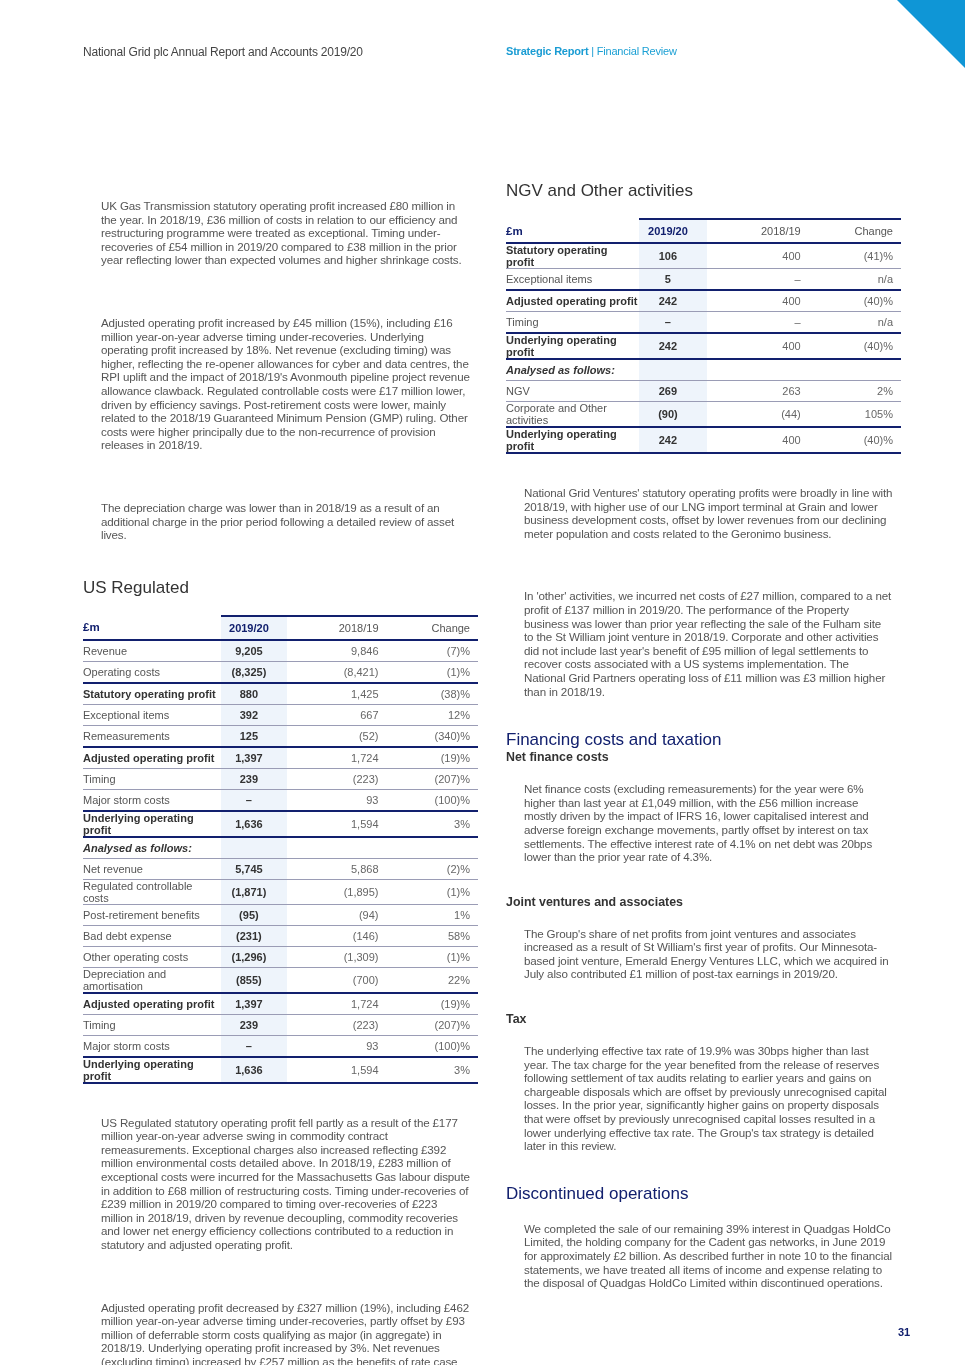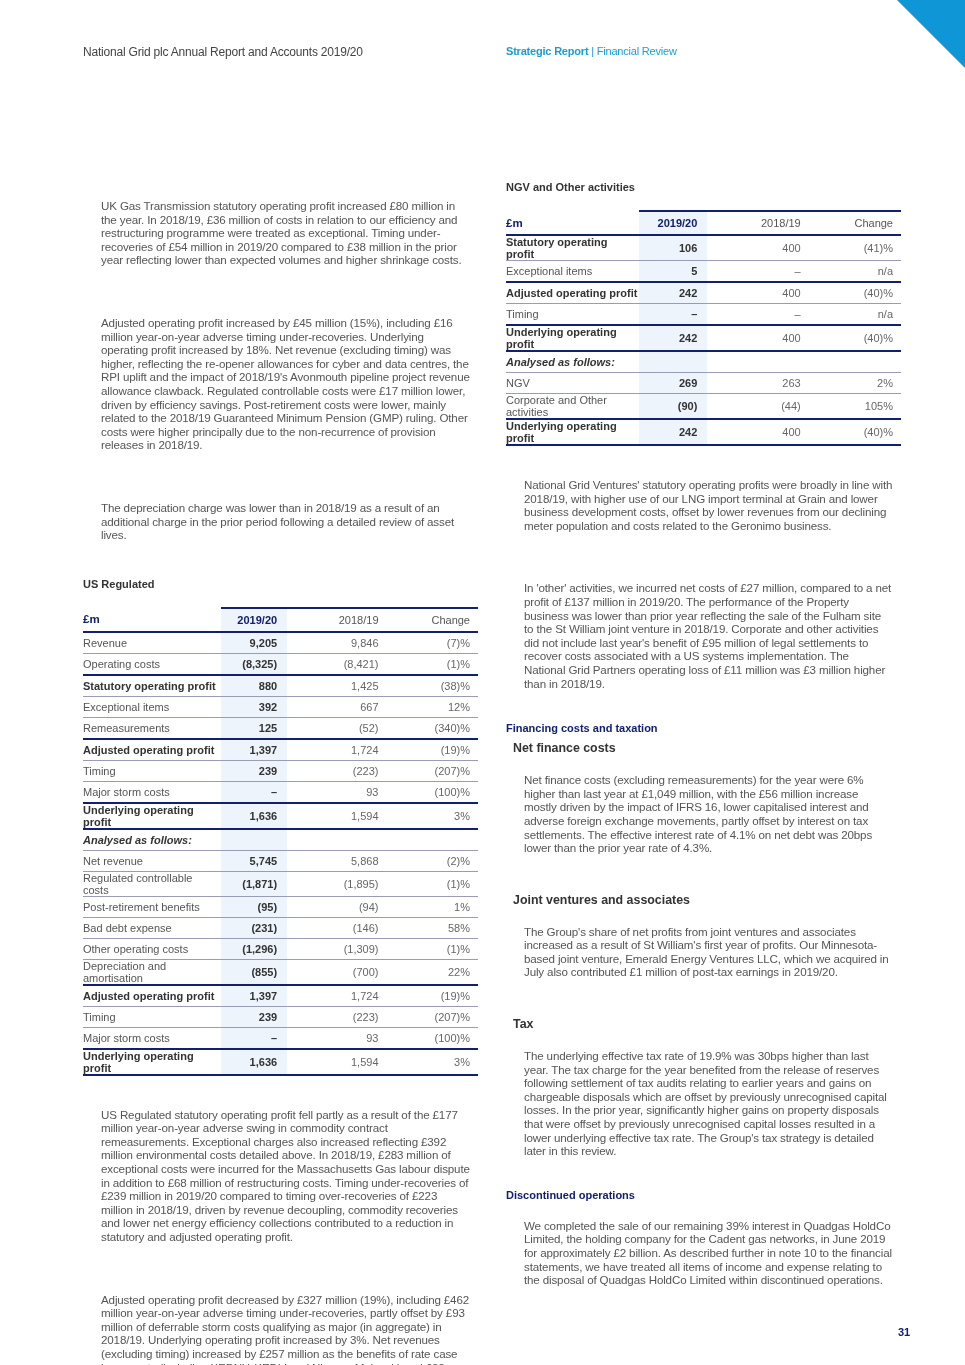--- a/index.html
+++ b/index.html
@@ -27,35 +27,35 @@
   .col { position: absolute; width: 405px; }
   .col-left { left: 83px; top: 181px; }
   .col-right { left: 506px; top: 181px; }
 
   p.body {
     margin: 18px; font-size: 11.6px; line-height: 13.6px; color: #555;
     letter-spacing: -0.15px;
   }
   .gap { height: 13px; }
   h3.sec {
-    margin: 0; font-size: 11px; font-weight: bold; color: #333;
+    margin: 0; font-size: 17px; font-weight: normal; color: #333;
   }
   h3.blue { color: #12206e; }
   h4.sub {
-    margin: 7px; font-size: 12.4px; font-weight: bold; color: #333; line-height: 14px;
+    margin: 0; font-size: 12.4px; font-weight: bold; color: #333; line-height: 14px;
   }
 
   table.fin {
     width: 395px; border-collapse: collapse; font-size: 11px;
   }
   table.fin td {
     height: 20px; padding: 0; border-bottom: 1px solid #9a9cb5; vertical-align: middle;
   }
   table.fin td.lbl { width: 185px; color: #555; }
-  table.fin td.cur { width: 72px; text-align: right; padding-right: 10px; background: #eef4fb; font-weight: bold; color: #333; }
+  table.fin td.cur { width: 72px; text-align: center; padding-right: 10px; background: #eef4fb; font-weight: bold; color: #333; }
   table.fin td.prv { width: 68px; text-align: right; padding-right: 10px; color: #666; }
   table.fin td.chg { width: 50px; text-align: right; padding-right: 8px; color: #666; }
   table.fin tr.hdr td { border-bottom: 2px solid #12206e; height: 22px; }
   table.fin tr.hdr td.lbl { color: #12206e; font-weight: bold; font-size: 11.5px; }
   table.fin tr.hdr td.cur { color: #12206e; }
   table.fin tr.hdr td.prv, table.fin tr.hdr td.chg { color: #555; font-weight: normal; padding-left: 37px; }
   table.fin tr.bold td.lbl { font-weight: bold; color: #333; }
   table.fin tr.thick td { border-bottom: 2px solid #12206e; }
   table.fin tr.italic td.lbl { font-weight: bold; font-style: italic; color: #333; }
   table.fin tr.top td.cur, table.fin tr.top td.prv, table.fin tr.top td.chg { border-top: 2px solid #12206e; }

